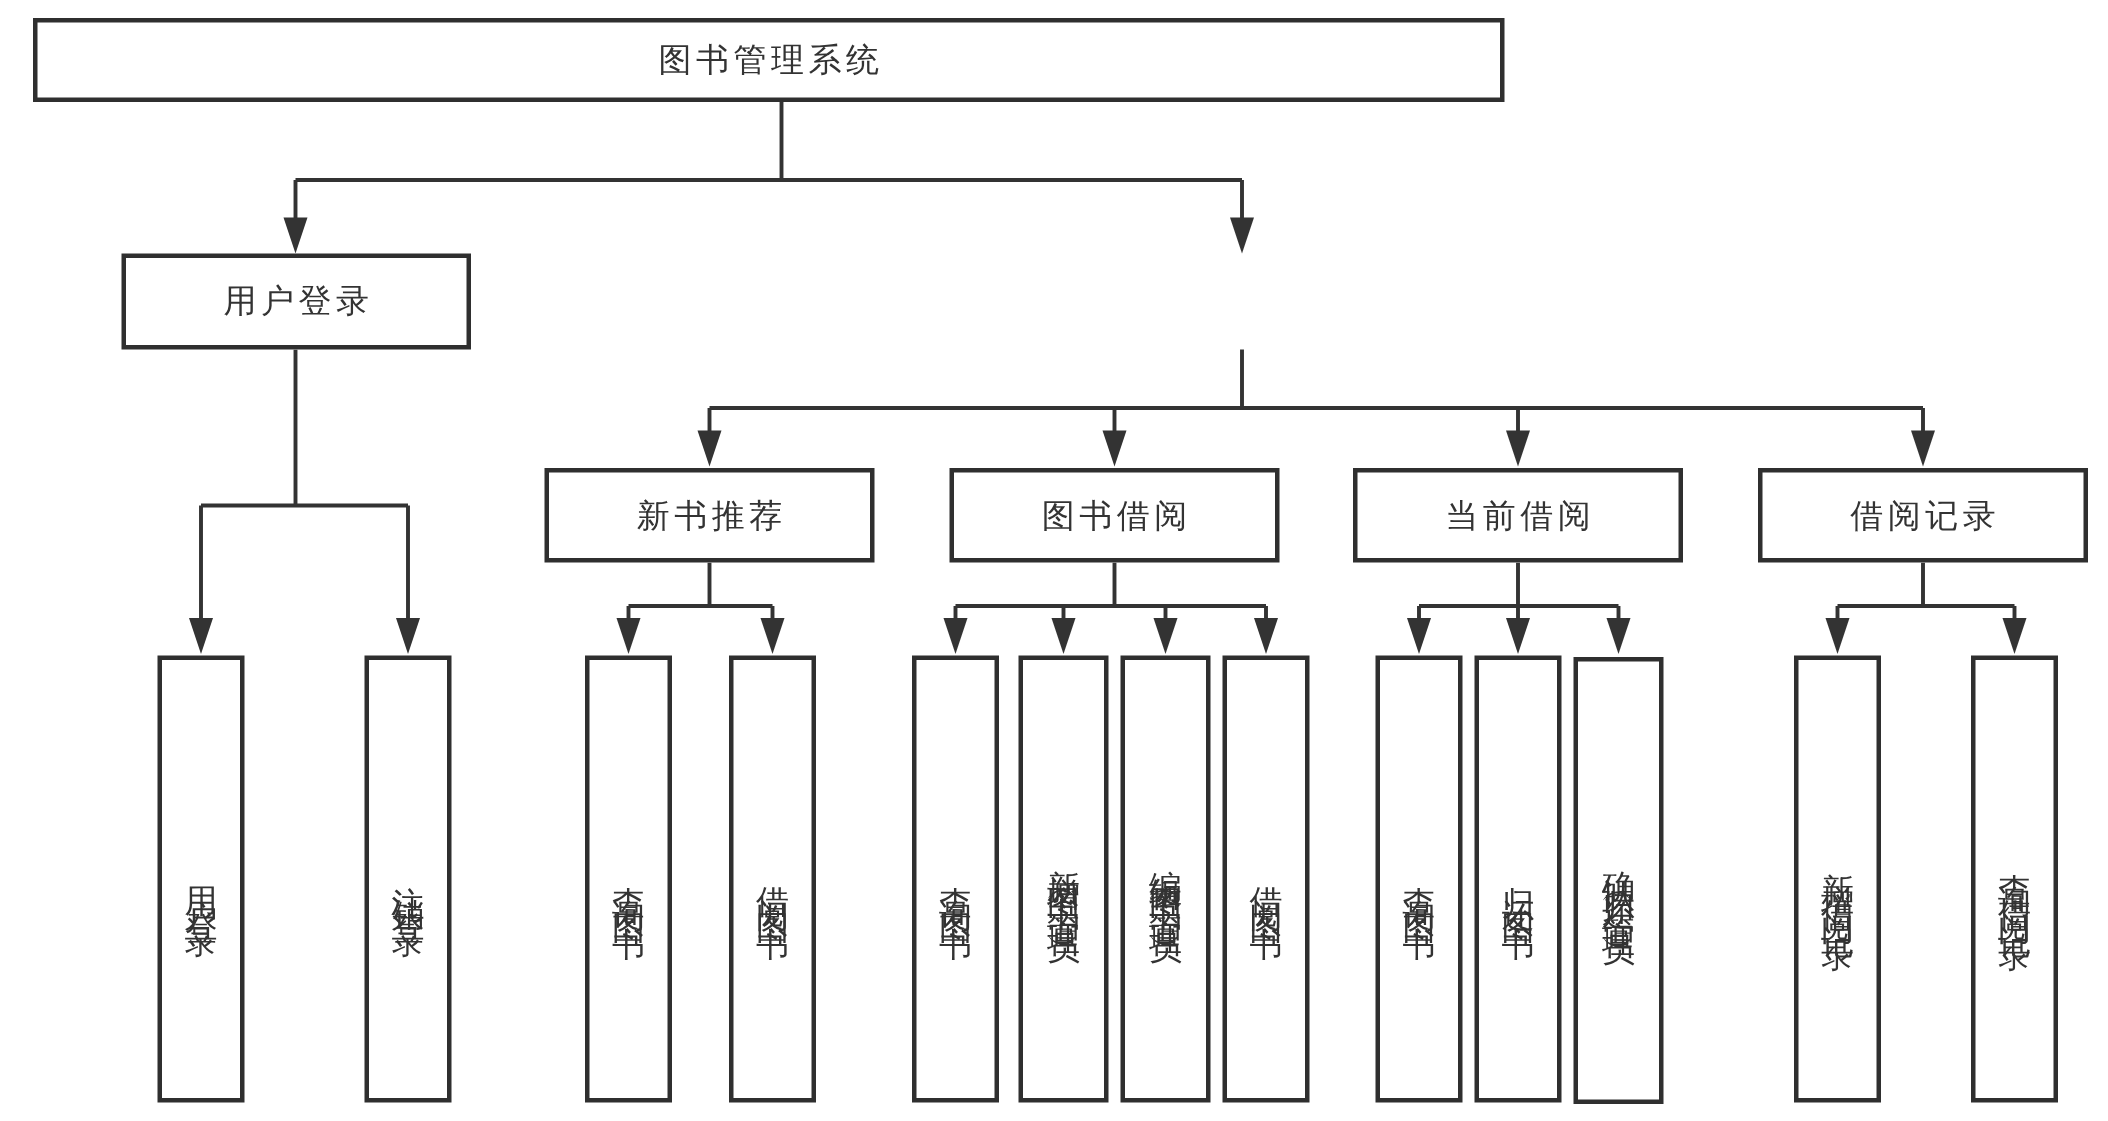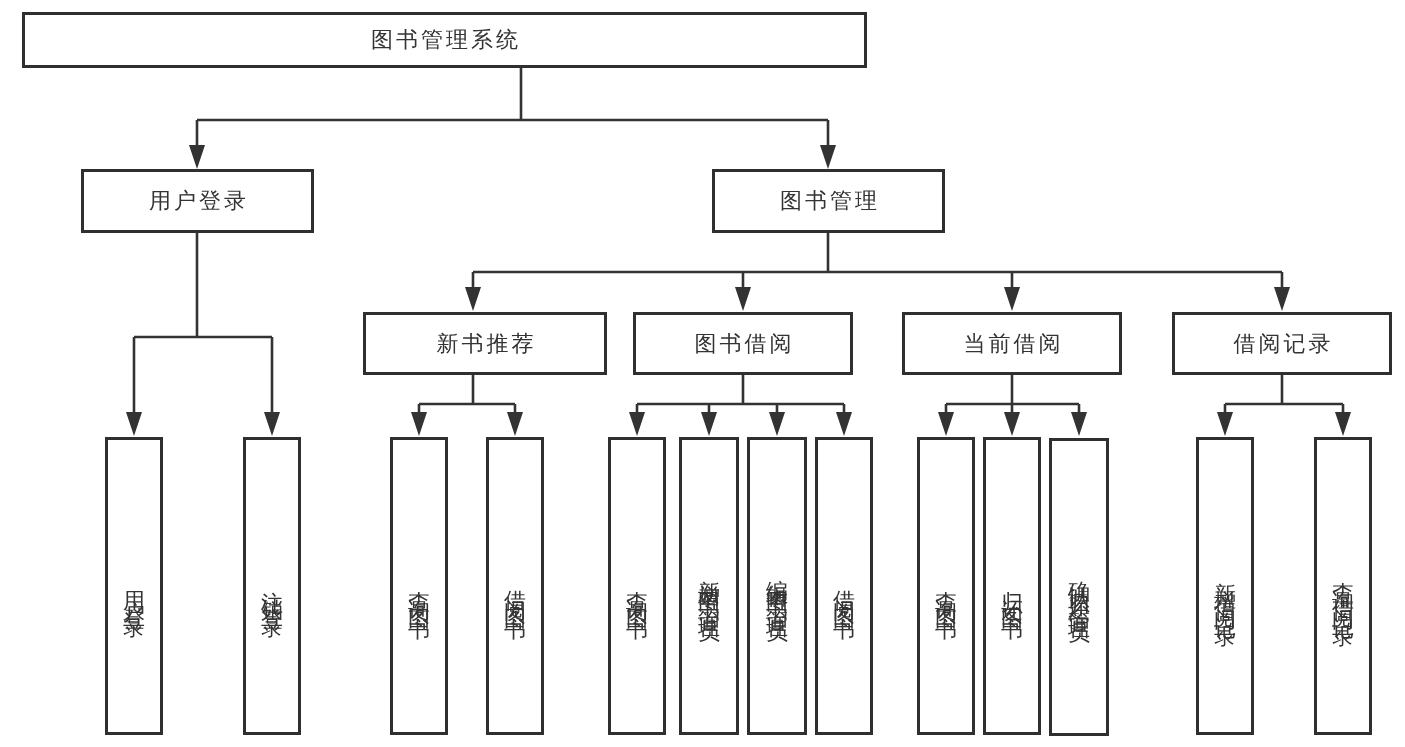--- a/index.html
+++ b/index.html
@@ -79,32 +79,29 @@
       <polygon points="777,436 769,412 785,412"></polygon>
       <polygon points="844,436 836,412 852,412"></polygon>
       <polygon points="946,436 938,412 954,412"></polygon>
       <polygon points="1012,436 1004,412 1020,412"></polygon>
       <polygon points="1079,436 1071,412 1087,412"></polygon>
       <polygon points="1225,436 1217,412 1233,412"></polygon>
       <polygon points="1343,436 1335,412 1351,412"></polygon>
     </g>
   </svg>
 
-  <div class="node hnode" style="left:22px;top:12px;width:845px;height:56px">
+  <div class="node hnode" style="left:22px;top:12px;width:981px;height:56px">
     <span>图书管理系统</span>
   </div>
 
   <div class="node hnode" style="left:81px;top:169px;width:233px;height:64px">
     <span>用户登录</span>
   </div>
-  <div class="node hnode" style="left:712px;top:169px;width:233px;height:64px">
-    <span>图书管理</span>
-  </div>
 
-  <div class="node hnode" style="left:363px;top:312px;width:244px;height:63px">
+  <div class="node hnode" style="left:363px;top:312px;width:220px;height:63px">
     <span>新书推荐</span>
   </div>
   <div class="node hnode" style="left:902px;top:312px;width:220px;height:63px">
     <span>当前借阅</span>
   </div>
   <div class="node hnode" style="left:633px;top:312px;width:220px;height:63px">
     <span>图书借阅</span>
   </div>
   <div class="node hnode" style="left:1172px;top:312px;width:220px;height:63px">
     <span>借阅记录</span>

